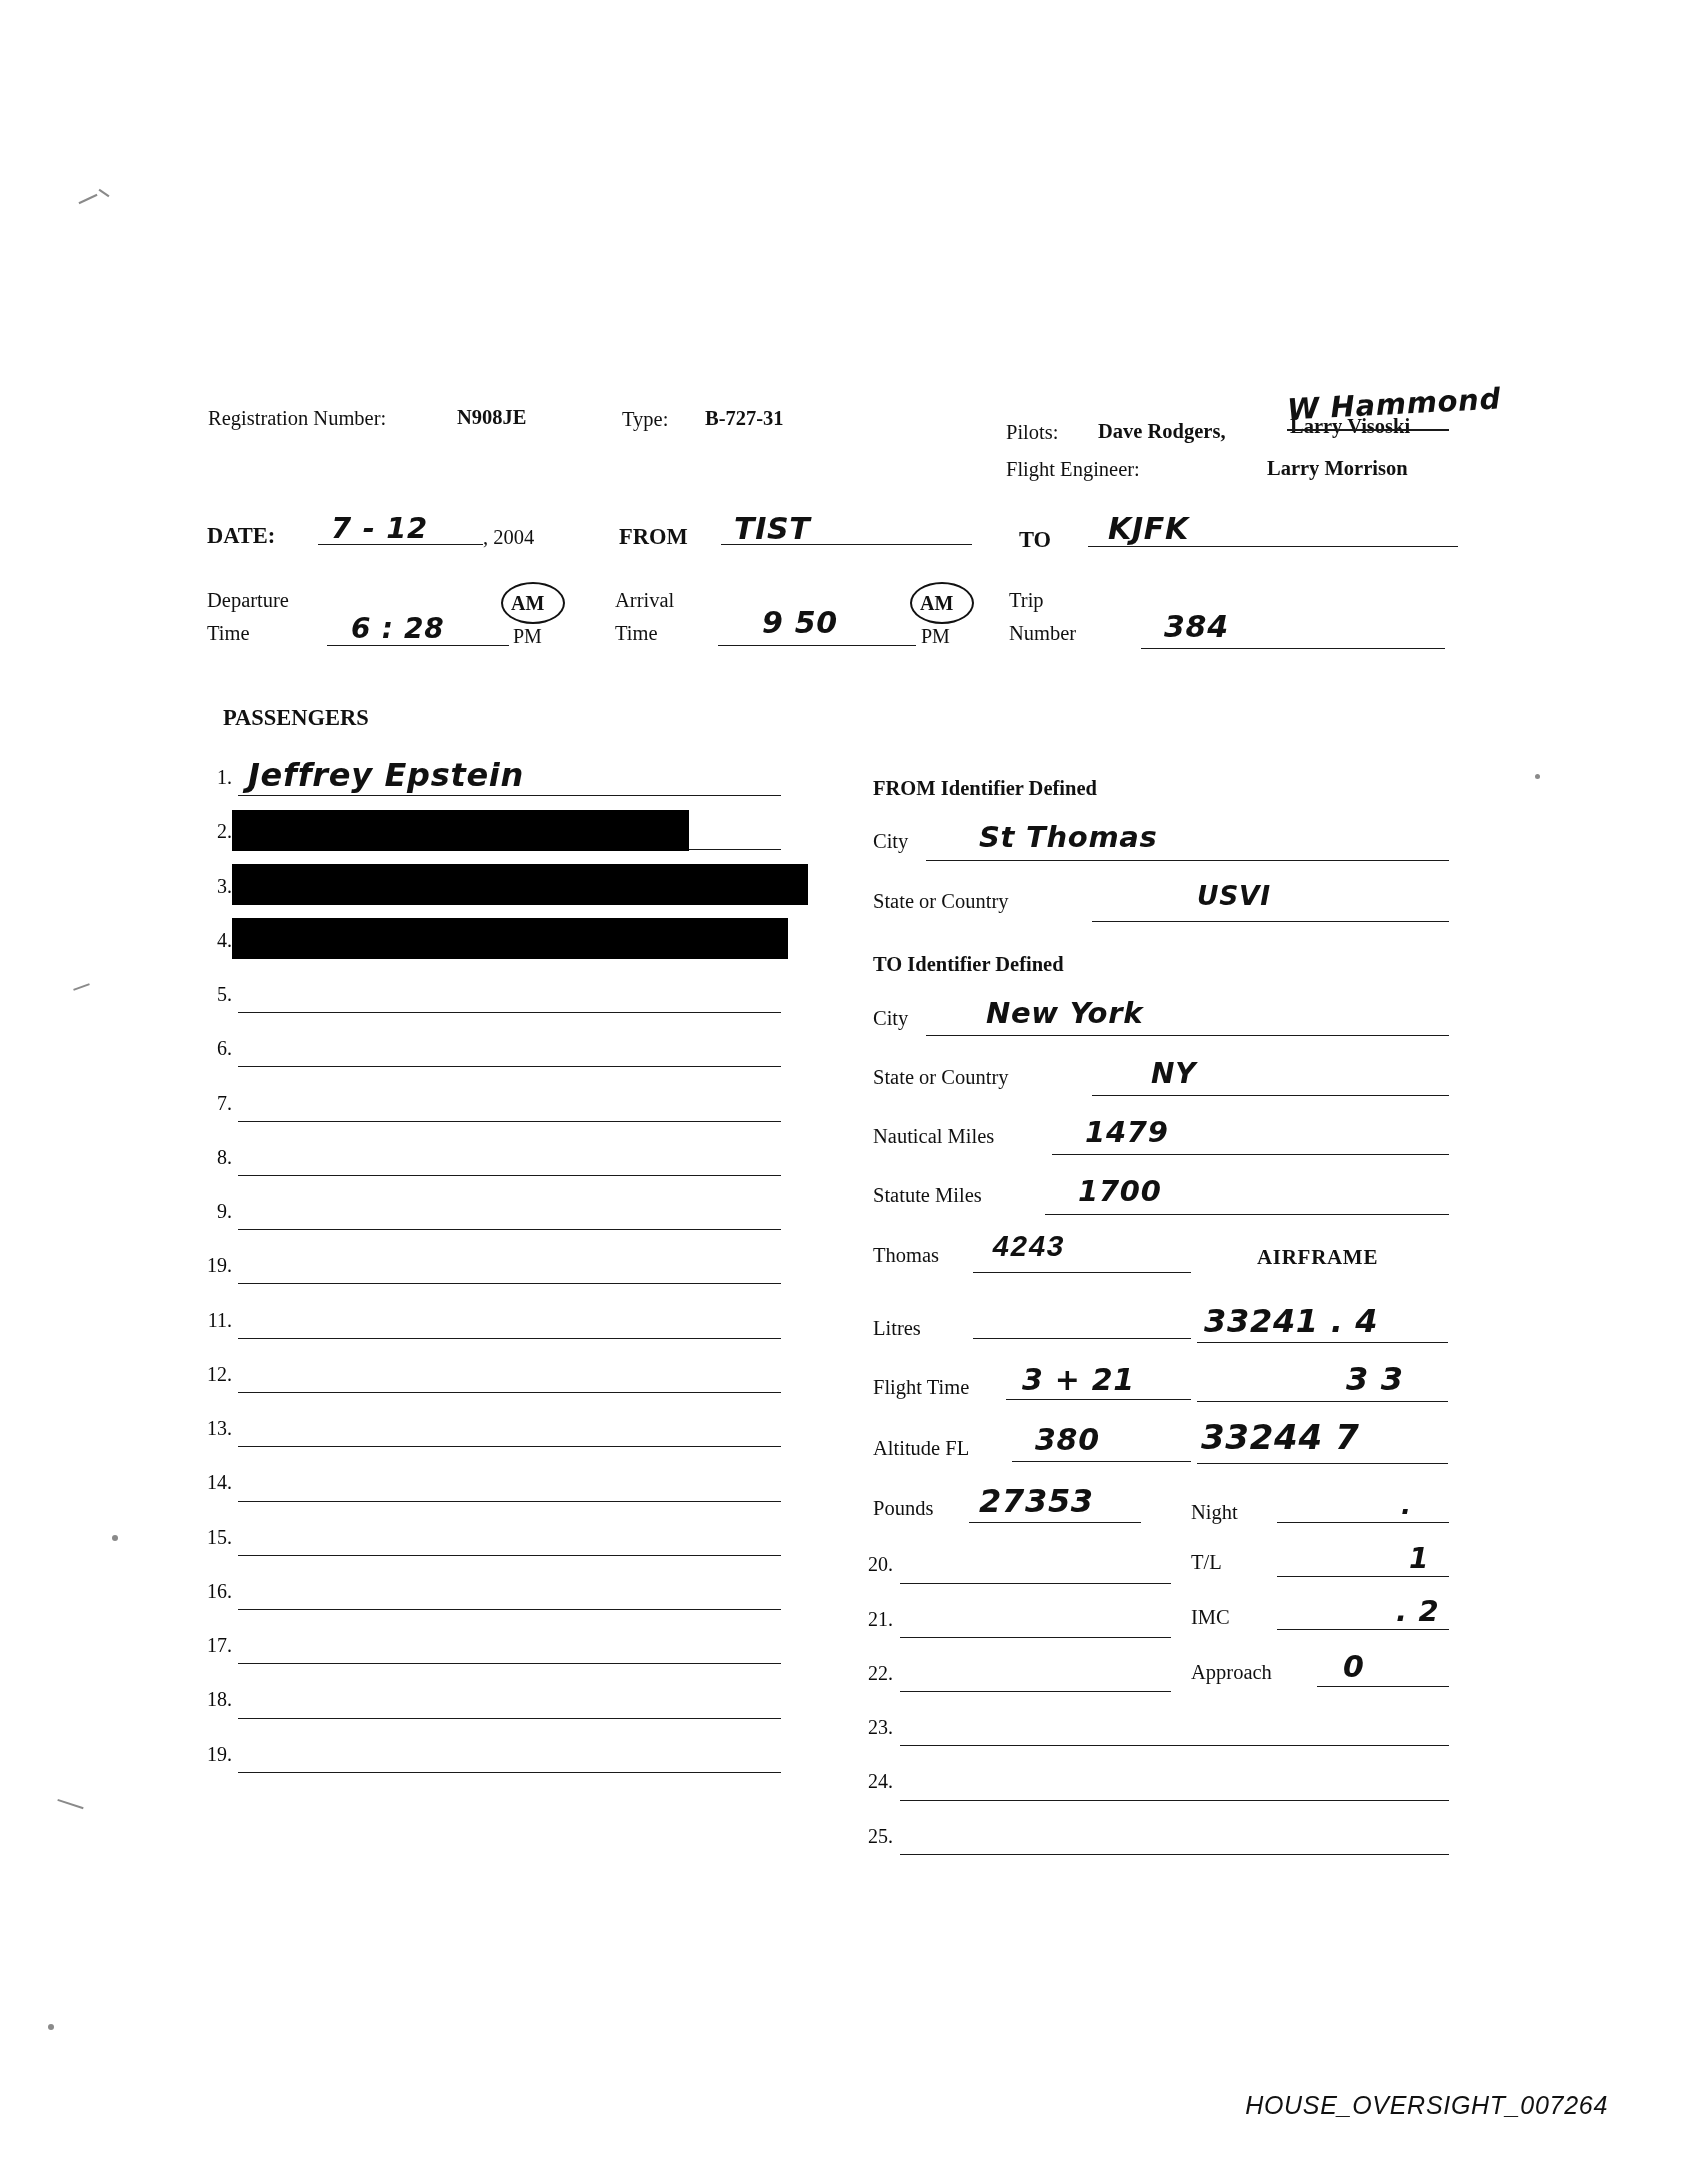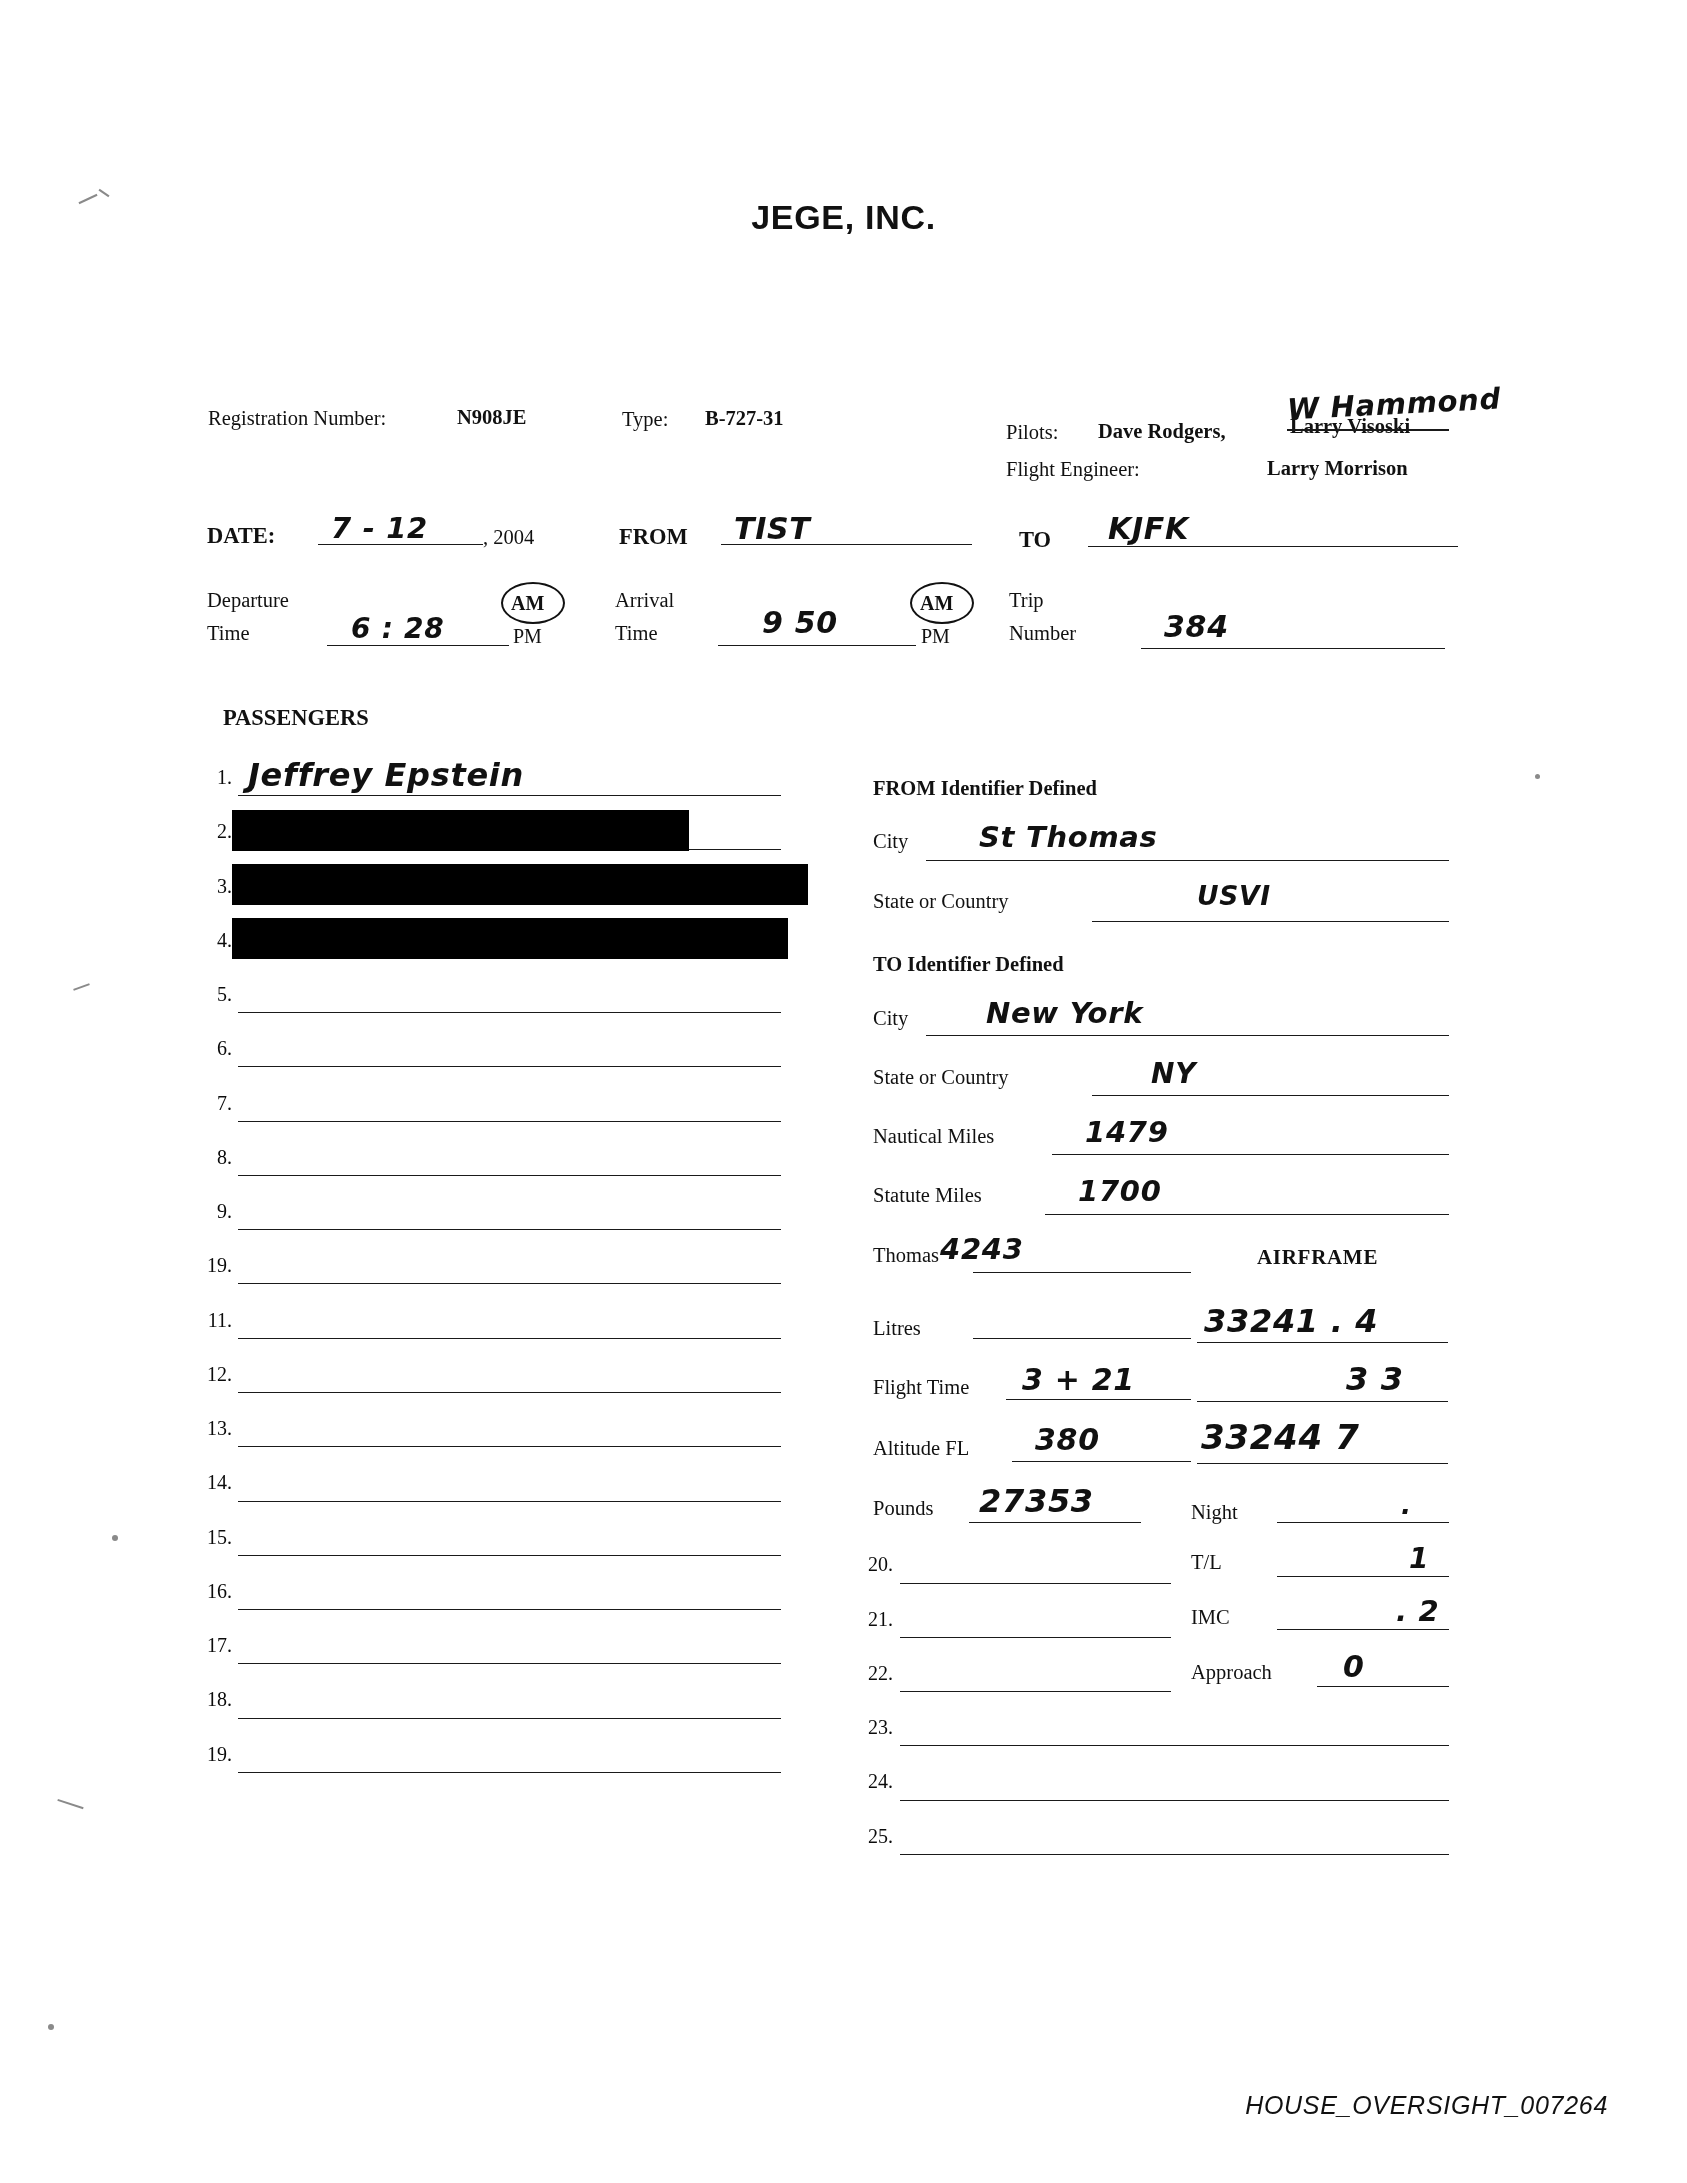--- a/index.html
+++ b/index.html
@@ -99,21 +99,20 @@
 <div class="page">
 
   <div class="speck" style="left:78px;top:198px;width:20px;height:2px;transform:rotate(-25deg);"></div>
   <div class="speck" style="left:98px;top:192px;width:12px;height:2px;transform:rotate(35deg);"></div>
   <div class="speck" style="left:73px;top:986px;width:17px;height:2px;transform:rotate(-20deg);"></div>
   <div class="speck" style="left:57px;top:1803px;width:26.5px;height:2px;transform:rotate(18deg);"></div>
   <div class="speck" style="left:112px;top:1535px;width:6px;height:6px;border-radius:50%;"></div>
   <div class="speck" style="left:48px;top:2024px;width:6px;height:6px;border-radius:50%;"></div>
   <div class="speck" style="left:1535px;top:774px;width:5.3px;height:5.3px;border-radius:50%;"></div>
 
-  <div class="label" id="title-company">JEGE, INC.</div>
 
   <div class="label hdr" style="left:208px;top:407px;">Registration Number:</div>
   <div class="label hdr bold" style="left:457px;top:406px;">N908JE</div>
 
   <div class="label hdr" style="left:622px;top:408px;">Type:</div>
   <div class="label hdr bold" style="left:705px;top:407px;">B-727-31</div>
 
   <div class="label hdr" style="left:1006px;top:421px;">Pilots:</div>
   <div class="label hdr bold" style="left:1098px;top:420px;">Dave Rodgers,</div>
 
@@ -228,21 +227,21 @@
 
   <div class="label" style="left:873px;top:1125px;font-size:20.5px;">Nautical Miles</div>
   <div class="hand abs" style="left:1085px;top:1115px;font-size:29px;">1479</div>
   <div class="rule" style="left:1052px;top:1154px;width:397px;"></div>
 
   <div class="label" style="left:873px;top:1184px;font-size:20.5px;">Statute Miles</div>
   <div class="hand abs" style="left:1078px;top:1174px;font-size:29px;">1700</div>
   <div class="rule" style="left:1045px;top:1214px;width:404px;"></div>
 
   <div class="label" style="left:873px;top:1244px;font-size:20.5px;">Thomas</div>
-  <div class="hand abs" style="left:940px;top:1232px;font-size:29px;">4243</div>
+  <div class="hand abs" style="left:992px;top:1232px;font-size:29px;font-family:Liberation Mono, monospace;">4243</div>
   <div class="rule" style="left:973px;top:1272px;width:218px;"></div>
 
   <div class="label bold" style="left:1257px;top:1245px;font-size:21px;letter-spacing:0.7px;">AIRFRAME</div>
 
   <div class="label" style="left:873px;top:1317px;font-size:20.5px;">Litres</div>
   <div class="rule" style="left:973px;top:1338px;width:218px;"></div>
   <div class="hand abs" style="left:1204px;top:1302px;font-size:32px;">33241 . 4</div>
   <div class="rule" style="left:1197px;top:1342px;width:251px;"></div>
 
   <div class="label" style="left:873px;top:1376px;font-size:20.5px;">Flight Time</div>

